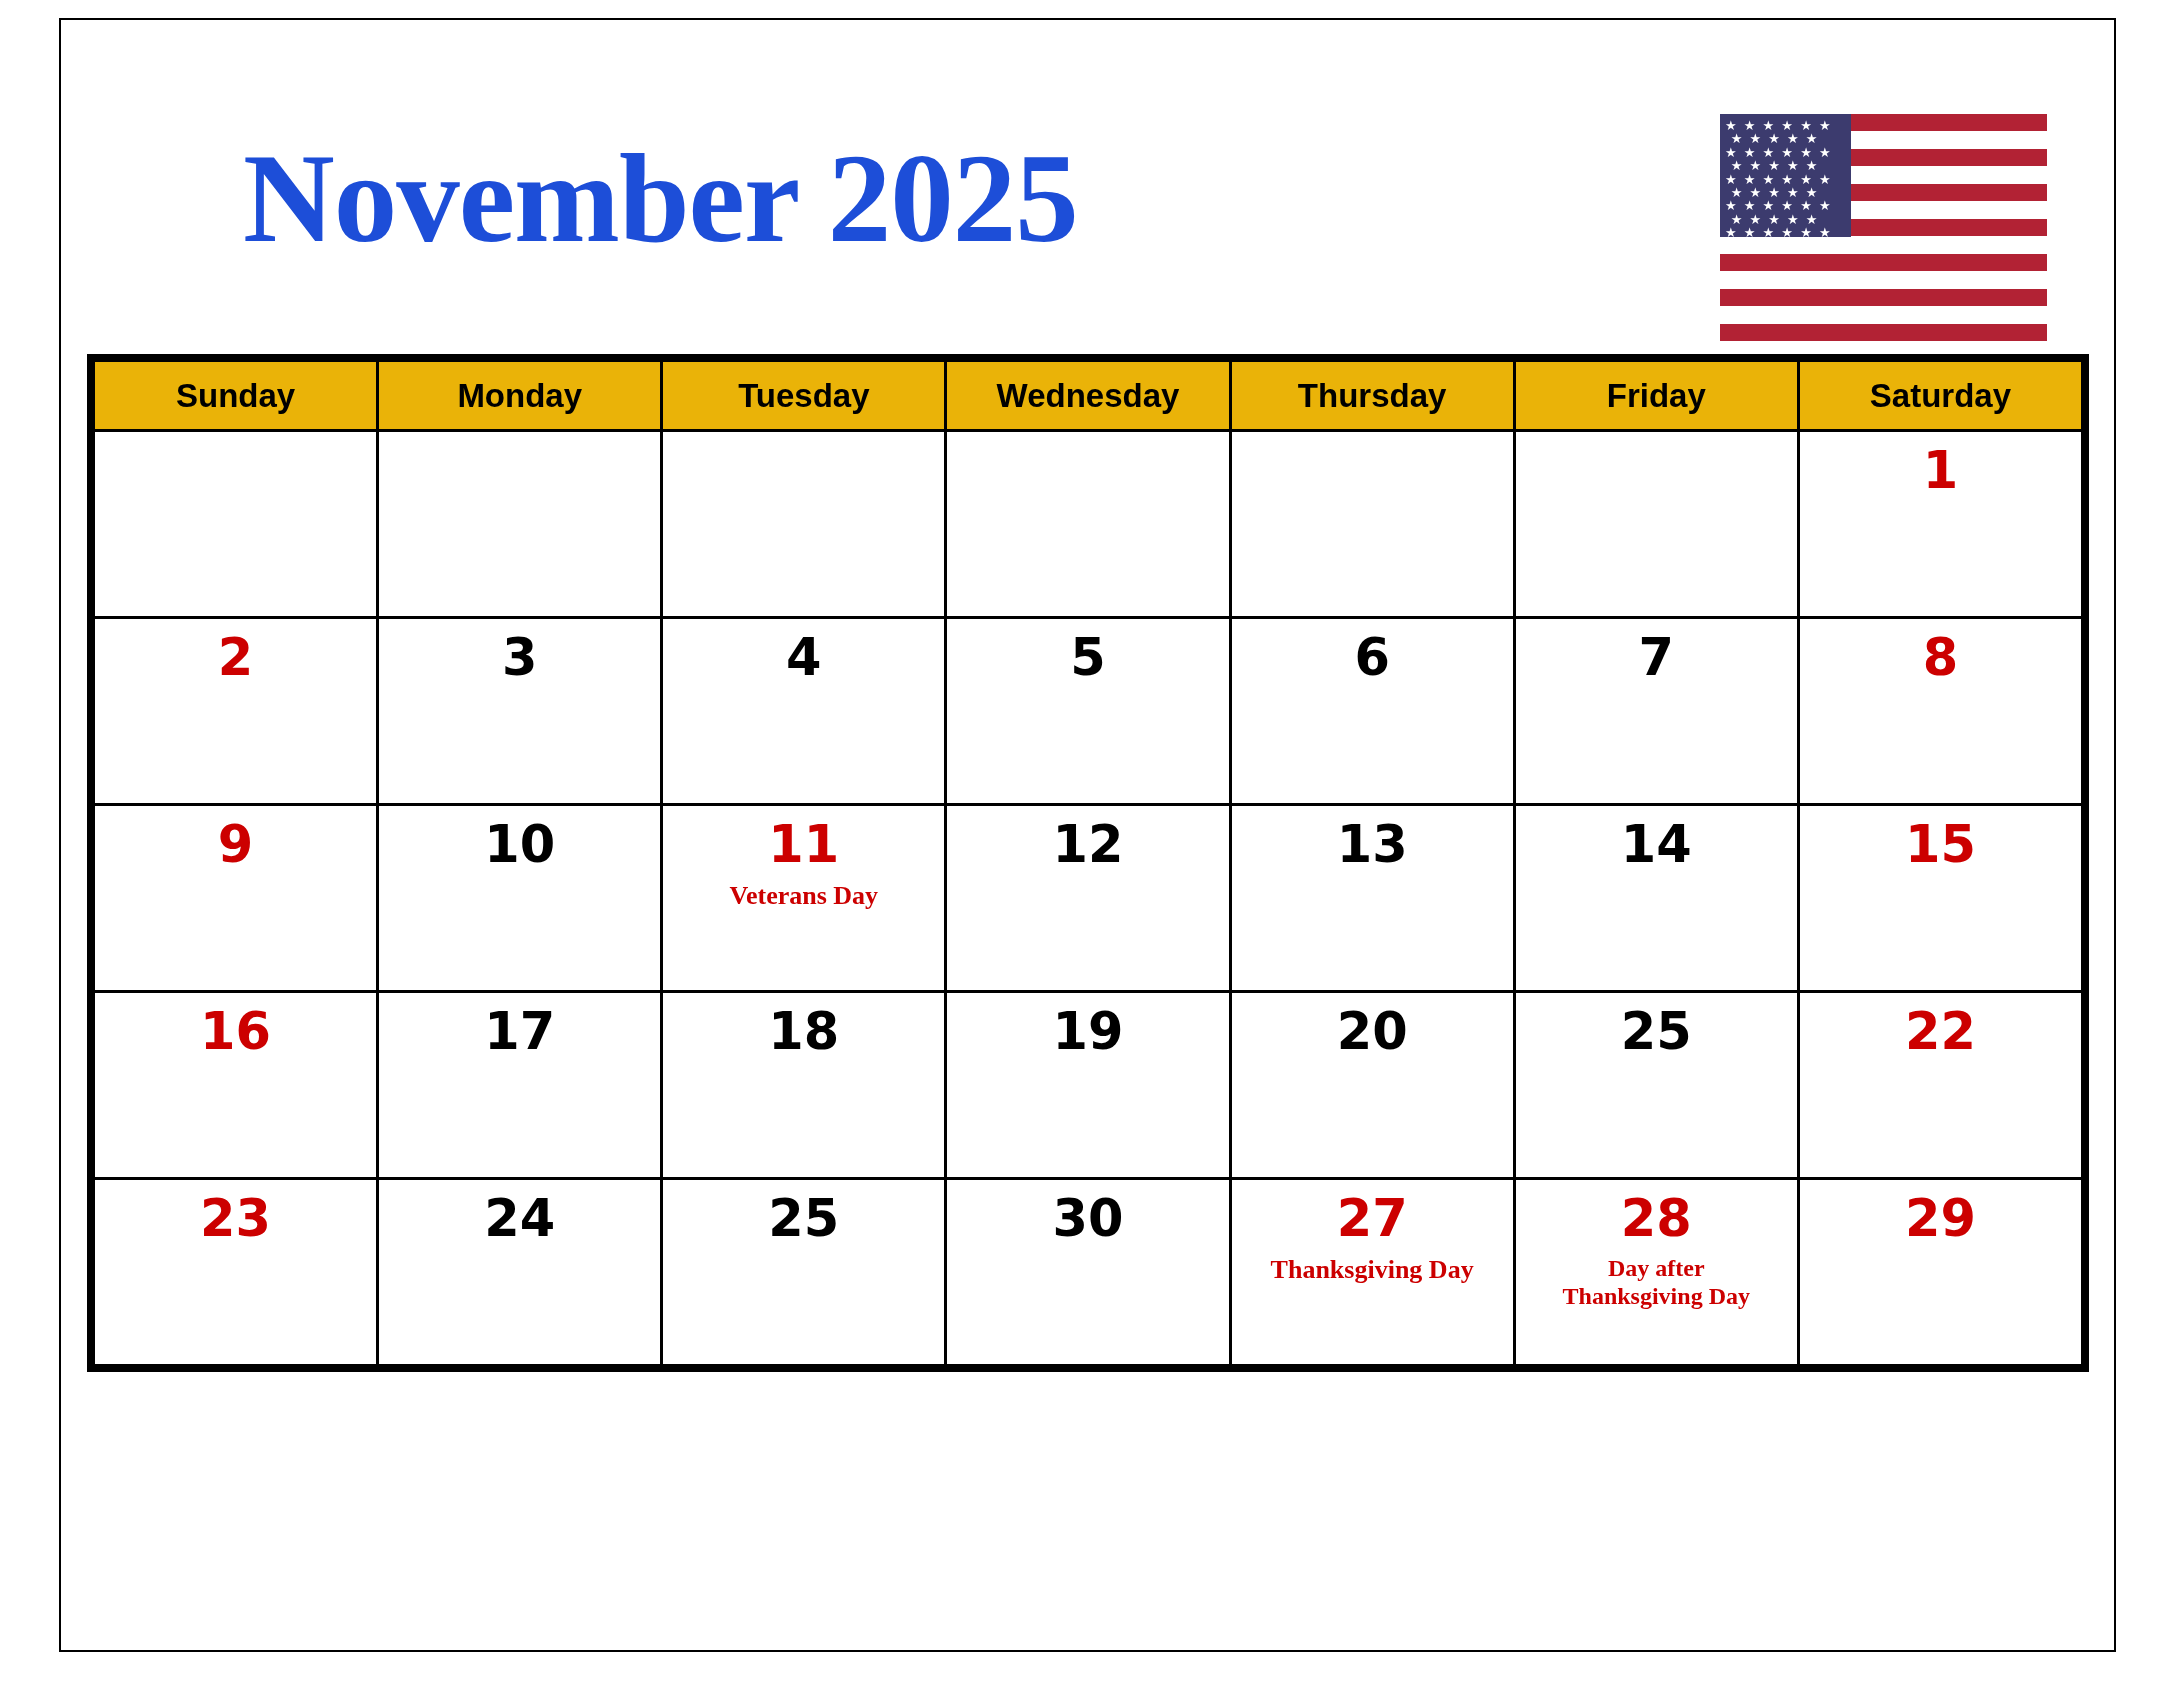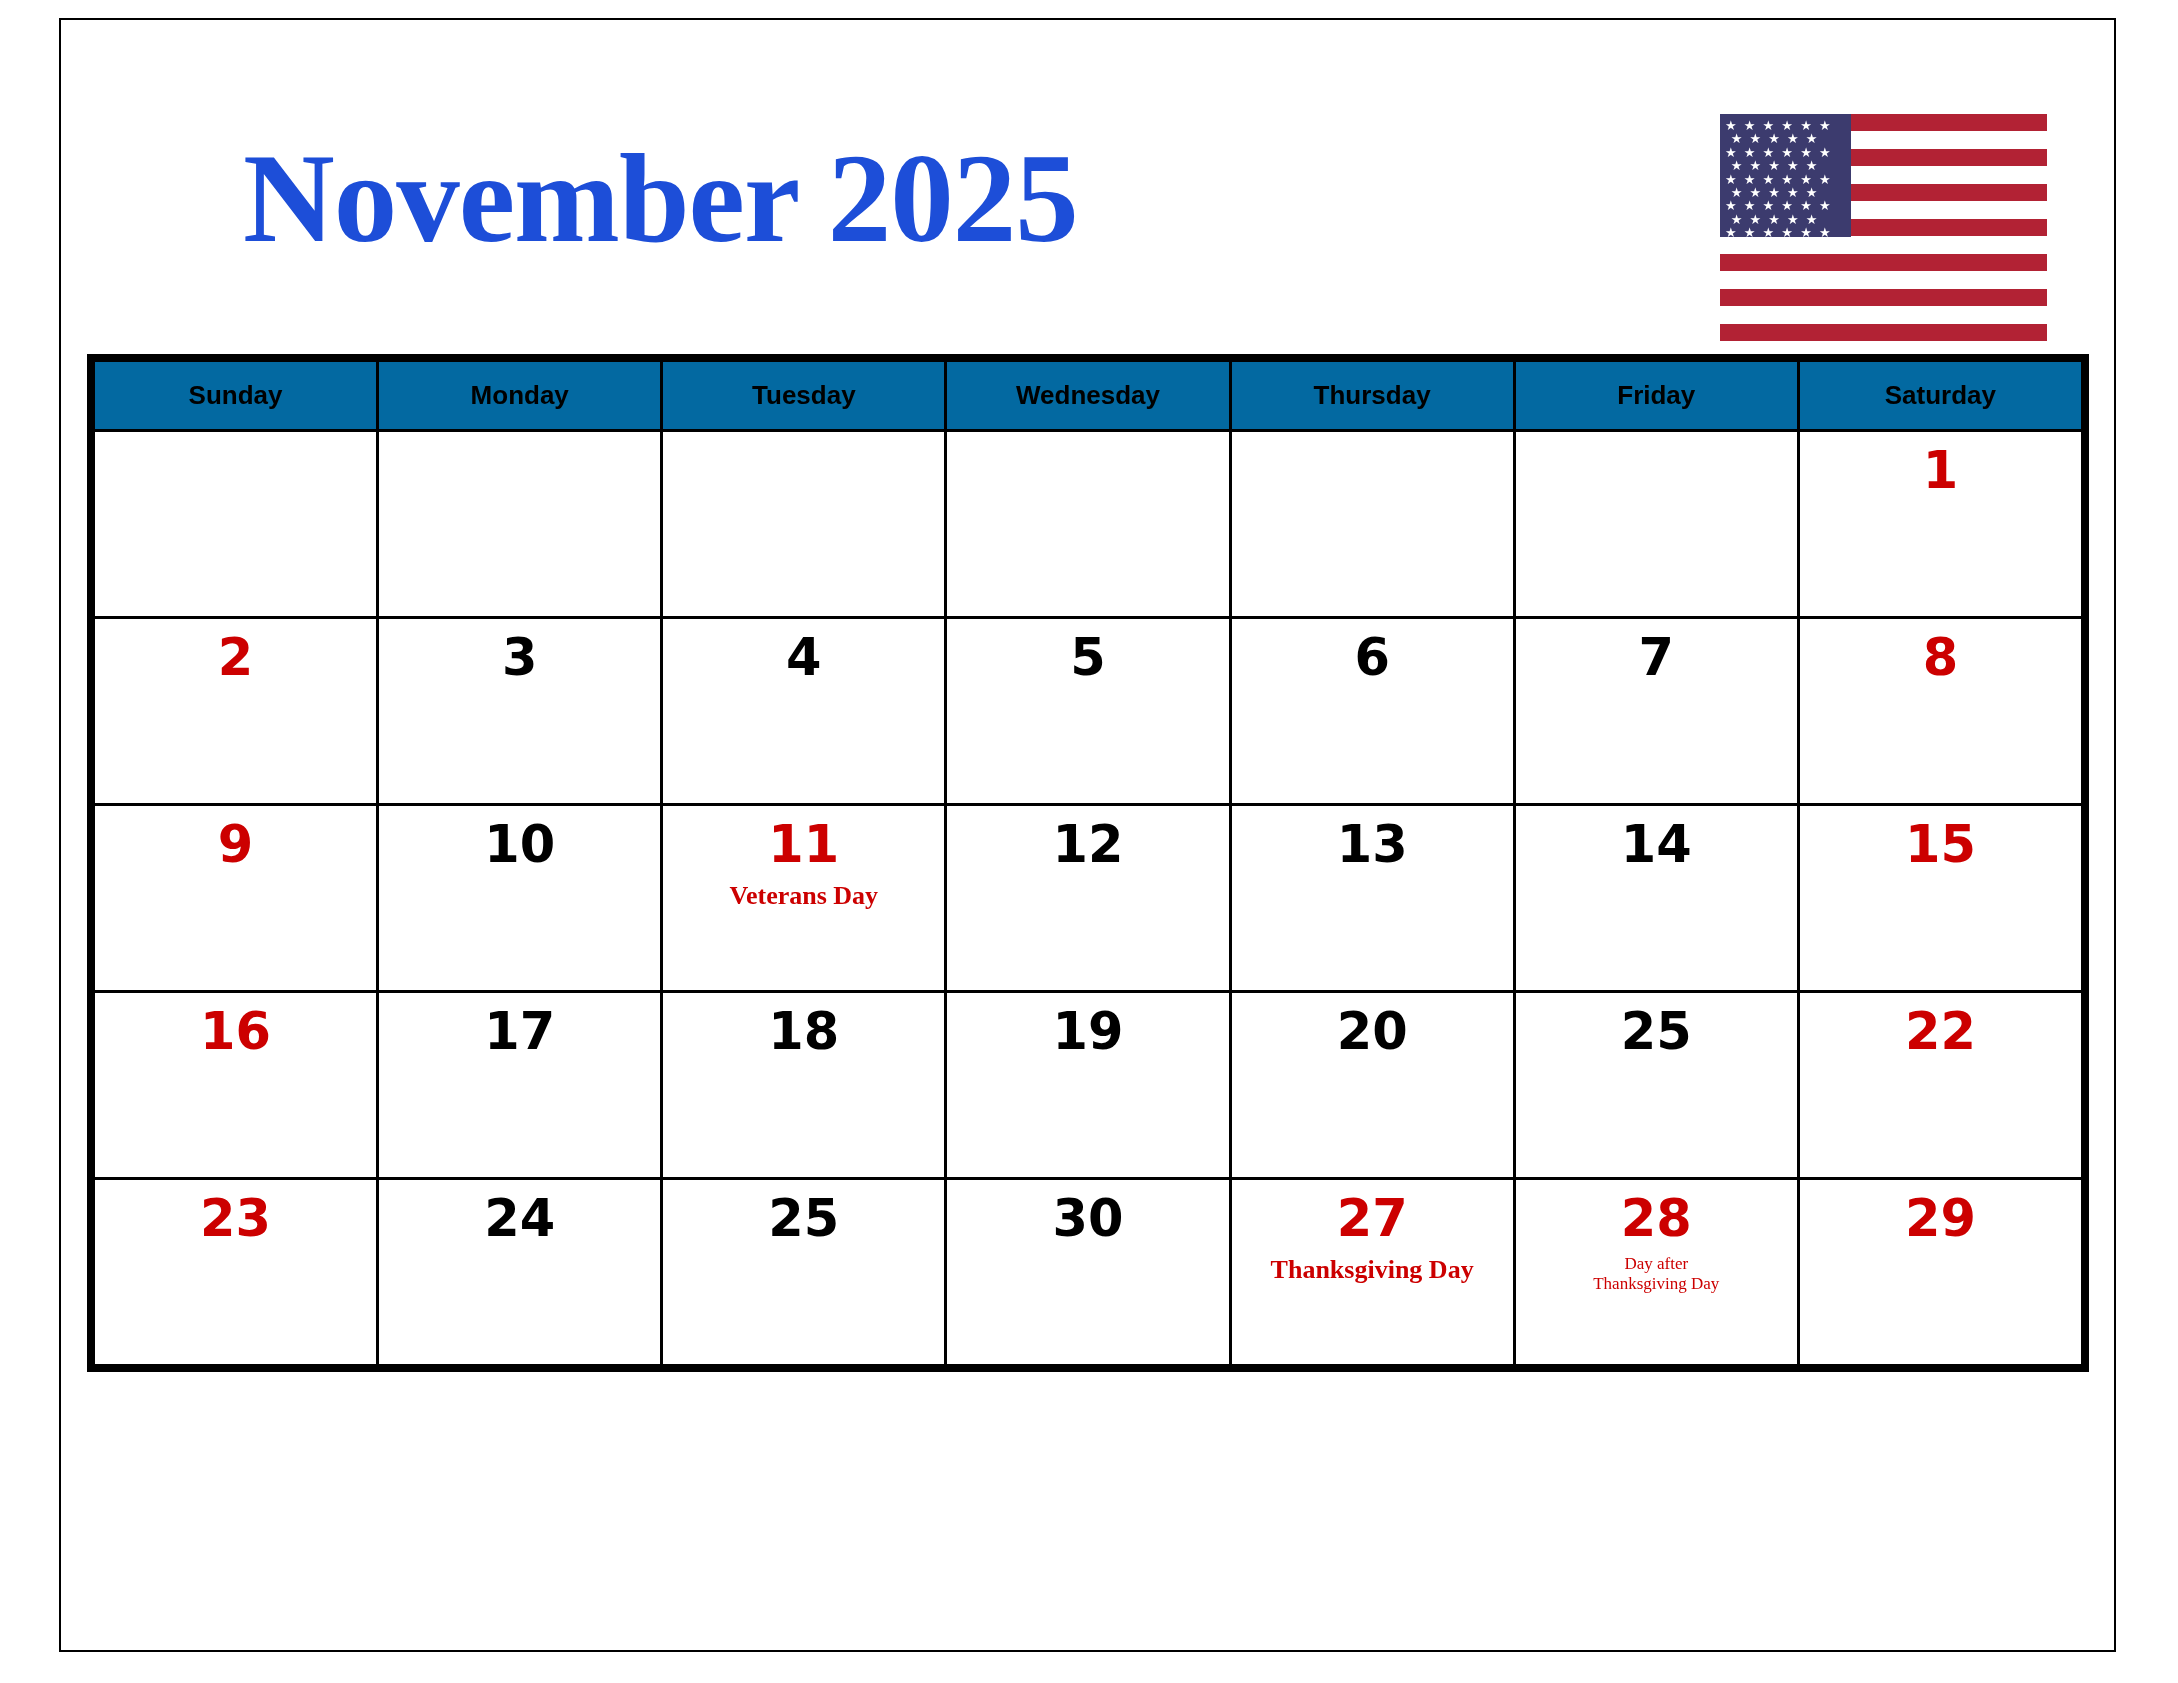--- a/index.html
+++ b/index.html
@@ -109,25 +109,25 @@
   table.cal {
     border-collapse: collapse;
     width: 100%;
     table-layout: fixed;
   }
   table.cal th {
     border: 3px solid #000000;
     height: 65px;
     font-family: "Liberation Sans", sans-serif;
     font-weight: bold;
-    font-size: 26px;
+    font-size: 33px;
     color: #000000;
     text-align: center;
     vertical-align: middle;
-    background: #0369a1;
+    background: #eab308;
   }
   table.cal td {
     border: 3px solid #000000;
     height: 184px;
     vertical-align: top;
     background: #ffffff;
     padding: 0;
   }
   td.shortrow {
     height: 158px;
@@ -150,22 +150,22 @@
     text-align: center;
     font-family: "Liberation Serif", serif;
     font-weight: bold;
     font-size: 26px;
     line-height: 1.2;
     color: #cc0000;
     margin-top: 8px;
     padding: 0 6px;
   }
   .event.thin {
-    font-weight: normal;
-    font-size: 17px;
+    font-weight: bold;
+    font-size: 24px;
   }
   td.empty .daynum { visibility: hidden; }
 </style>
 </head>
 <body>
 
 <div class="page">
   <div class="page-frame"></div>
 
   <div class="header">

